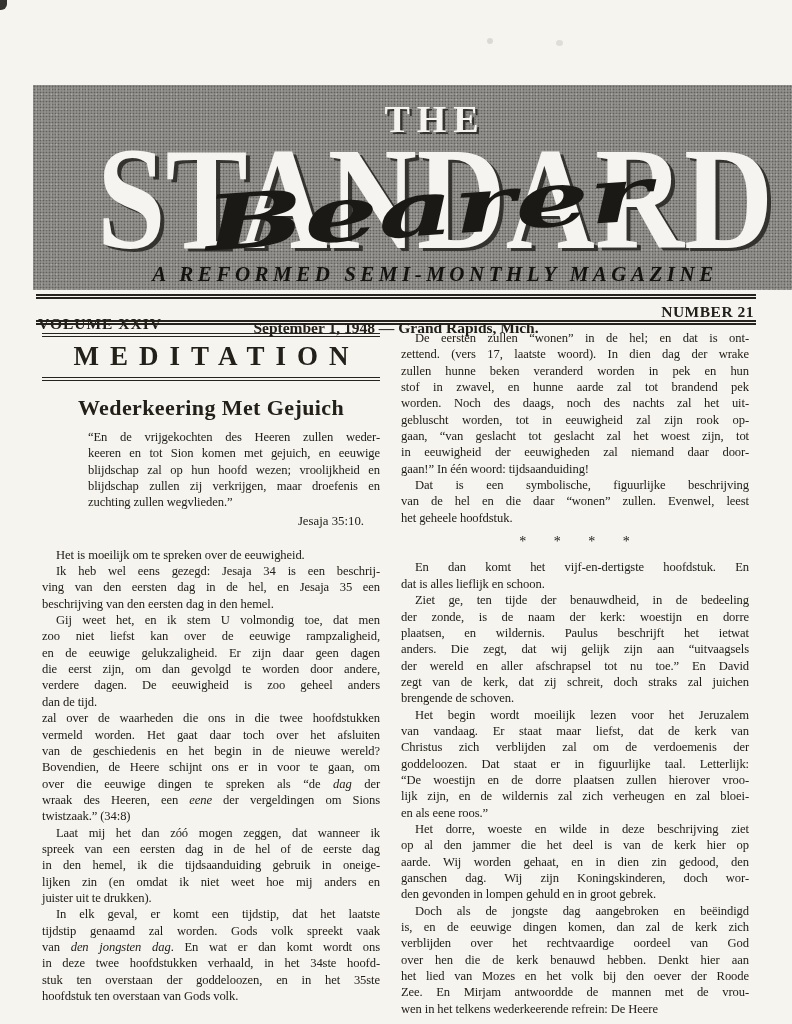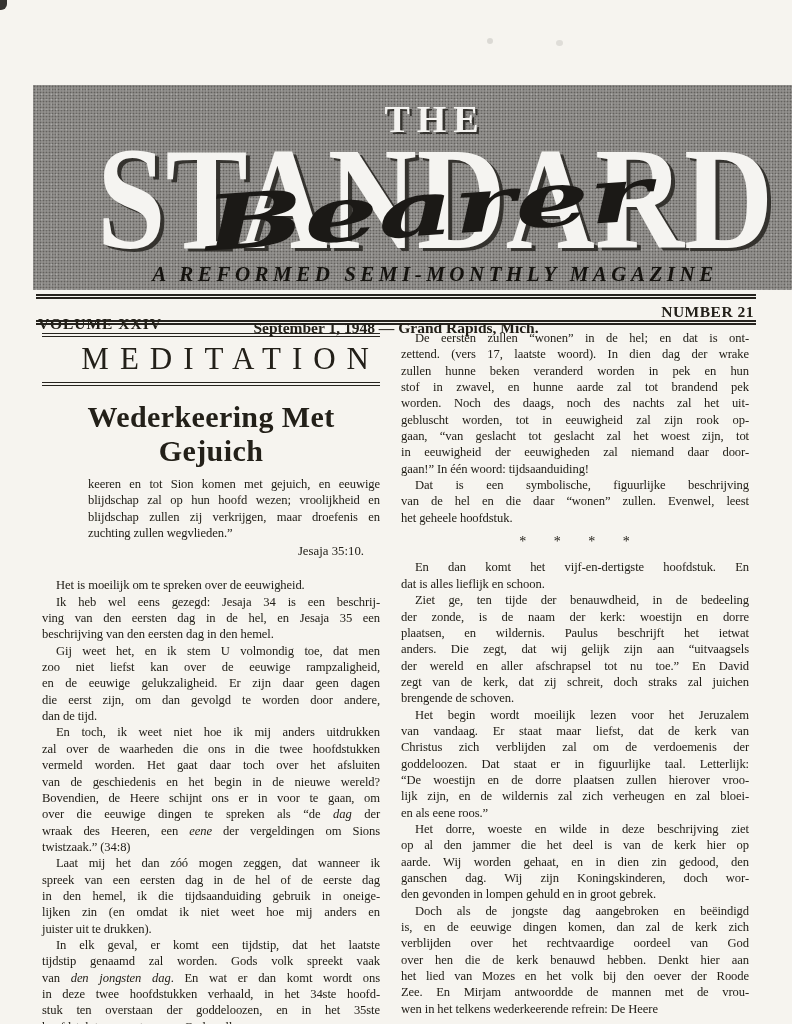--- a/index.html
+++ b/index.html
@@ -29,25 +29,25 @@
     font-weight:bold; font-size:15.5px;
   }
   .volume-bar .vleft  { position:absolute; left:2px;  top:4px; letter-spacing:1px;margin-top:12px; }
   .volume-bar .vcenter{ position:absolute; left:50%;  top:4px; transform:translateX(-50%); white-space:nowrap;margin-top:16px; }
   .volume-bar .vright { position:absolute; right:2px; top:4px; letter-spacing:.5px; }
   
   .col-left  { position:absolute; left:42px;  top:333px; width:338px; }
   .col-right { position:absolute; left:401px; top:330px; width:348px; }
   .rule { border-top:4px double #26231e; height:0; }
   .med-heading {
-    text-align:right; font-weight:normal; font-size:31px;
+    text-align:center; font-weight:bold; font-size:27px;
     letter-spacing:11px; text-indent:11px; padding:4px 0 5px;
   }
   .article-title {
-    text-align:center; font-weight:bold; font-size:30px;
+    text-align:center; font-weight:bold; font-size:22px;
     margin:14px 0 8px; letter-spacing:.4px;
   }
   .verse { margin:8px 0 0 46px; font-size:12px; line-height:17px; }
   .verse-attr { text-align:right; padding-right:16px; font-size:12.8px; margin:3px 0 18px; }
   .body-text { font-size:12.6px; line-height:16.35px; letter-spacing:-.1px; }
   .ln { text-align:justify; text-align-last:justify; }
   .ln.last  { text-align-last:left; }
   .ln.first { text-indent:14px; }
   .stars { text-align:center; word-spacing:22px; margin:8px 0 9px; font-size:14px; letter-spacing:1px; }
   
@@ -81,44 +81,45 @@
     <span class="vcenter">September 1, 1948 — Grand Rapids, Mich.</span>
     <span class="vright">NUMBER 21</span>
   </div>
 
   <div class="col-left">
     <div class="rule"></div>
     <div class="med-heading">MEDITATION</div>
     <div class="rule"></div>
     <div class="article-title">Wederkeering Met Gejuich</div>
     <div class="verse body-text" id="verse">
+        <div class="ln">“En de vrijgekochten des Heeren zullen weder-</div>
         <div class="ln">keeren en tot Sion komen met gejuich, en eeuwige</div>
         <div class="ln">blijdschap zal op hun hoofd wezen; vroolijkheid en</div>
         <div class="ln">blijdschap zullen zij verkrijgen, maar droefenis en</div>
         <div class="ln last">zuchting zullen wegvlieden.”</div>
       </div>
     <div class="verse-attr">Jesaja 35:10.</div>
     <div class="body-text" id="left-body">
         <div class="para">
           <div class="ln first last">Het is moeilijk om te spreken over de eeuwigheid.</div>
         </div>
         <div class="para">
           <div class="ln first">Ik heb wel eens gezegd: Jesaja 34 is een beschrij-</div>
           <div class="ln">ving van den eersten dag in de hel, en Jesaja 35 een</div>
           <div class="ln last">beschrijving van den eersten dag in den hemel.</div>
         </div>
         <div class="para">
           <div class="ln first">Gij weet het, en ik stem U volmondig toe, dat men</div>
           <div class="ln">zoo niet liefst kan over de eeuwige rampzaligheid,</div>
           <div class="ln">en de eeuwige gelukzaligheid.  Er zijn daar geen dagen</div>
           <div class="ln">die eerst zijn, om dan gevolgd te worden door andere,</div>
+          <div class="ln">verdere dagen.  De eeuwigheid is zoo geheel anders</div>
           <div class="ln last">dan de tijd.</div>
         </div>
         <div class="para">
-          <div class="ln first">En toch, ik weet niet hoe ik mij anders uitdrukken</div>
           <div class="ln">zal over de waarheden die ons in die twee hoofdstukken</div>
           <div class="ln">vermeld worden.  Het gaat daar toch over het afsluiten</div>
           <div class="ln">van de geschiedenis en het begin in de nieuwe wereld?</div>
           <div class="ln">Bovendien, de Heere schijnt ons er in voor te gaan, om</div>
           <div class="ln">over die eeuwige dingen te spreken als “de <i>dag</i> der</div>
           <div class="ln">wraak des Heeren, een <i>eene</i> der vergeldingen om Sions</div>
           <div class="ln last">twistzaak.”  (34:8)</div>
         </div>
         <div class="para">
           <div class="ln first">Laat mij het dan zóó mogen zeggen, dat wanneer ik</div>

